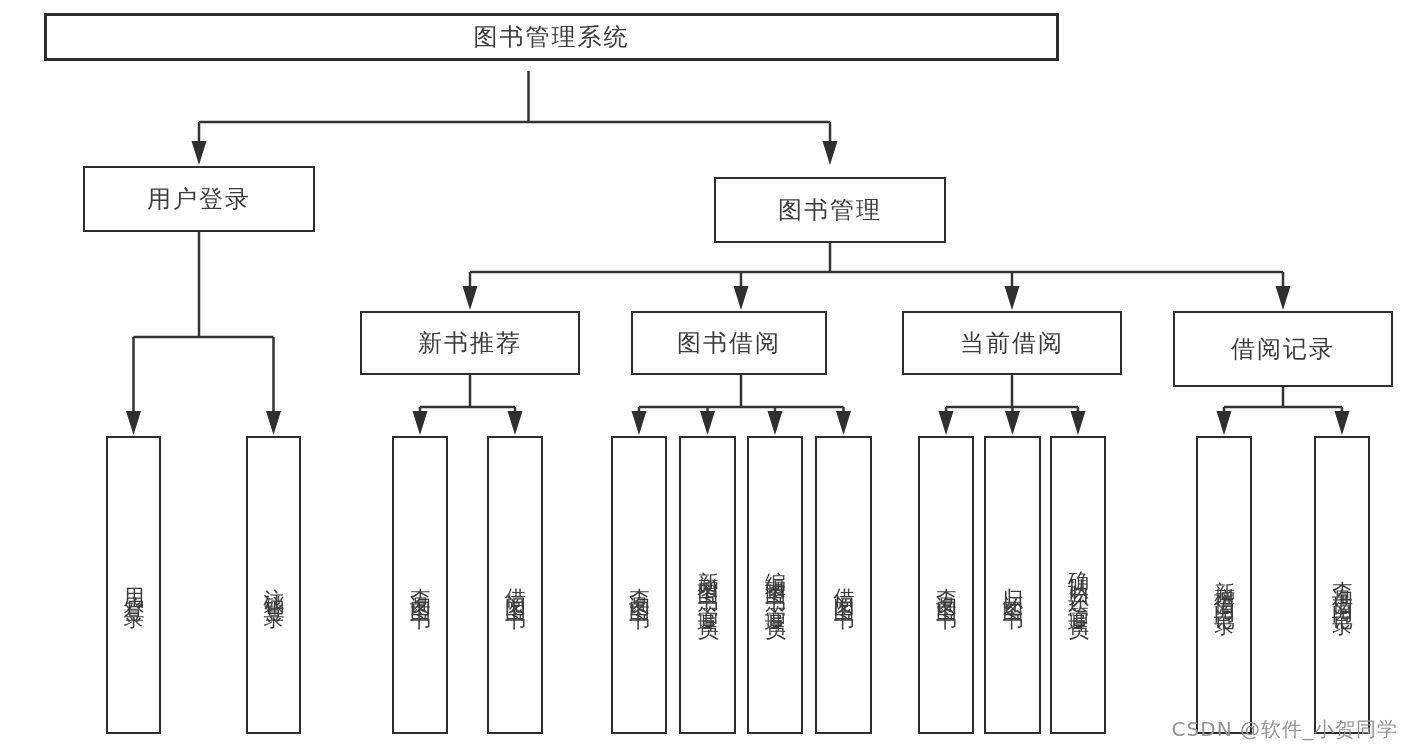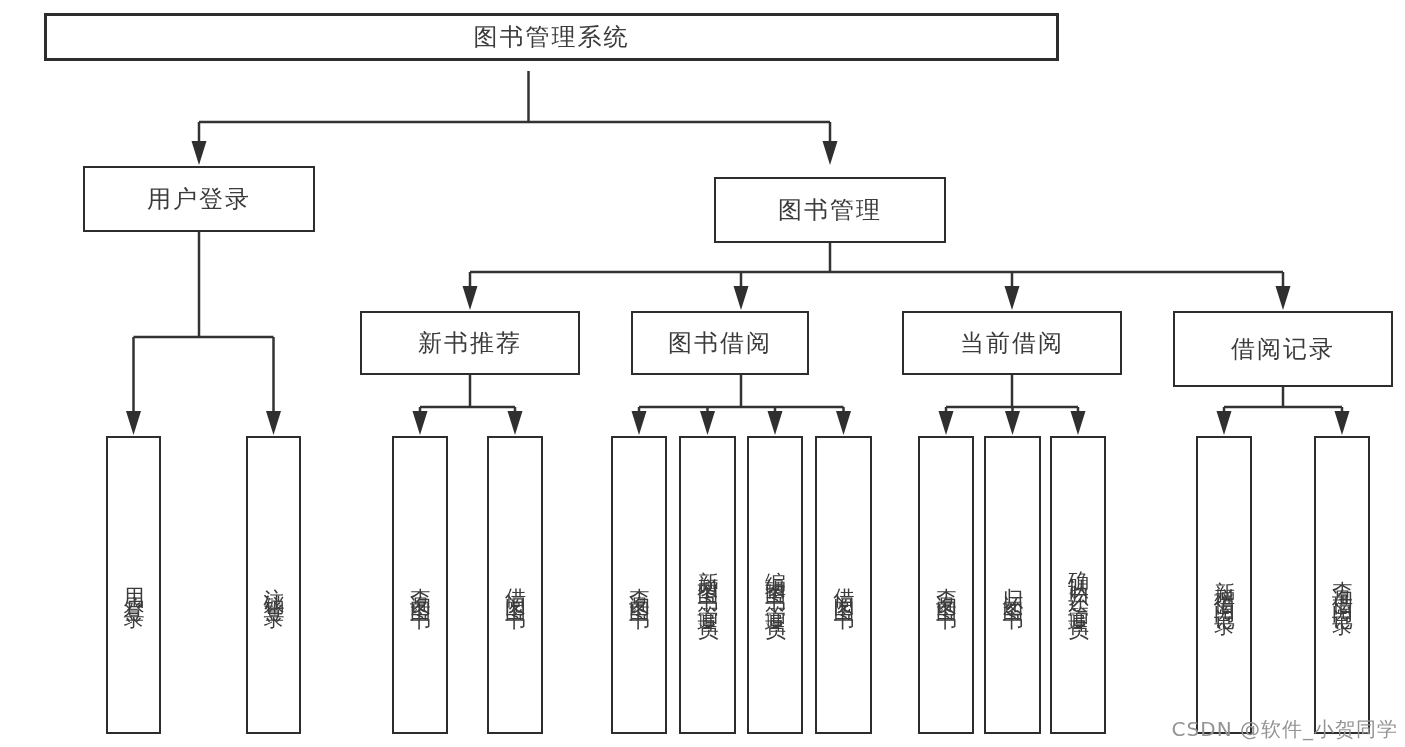--- a/index.html
+++ b/index.html
@@ -143,21 +143,21 @@
       <polygon class="arrow" points="1342,435 1334.5,411 1349.5,411"></polygon>
     </g>
   </svg>
 
   <div class="node root" style="left:38px; top:13px; width:1015px; height:48px;margin-left:6px;">图书管理系统</div>
 
   <div class="node" style="left:83px; top:166px; width:232px; height:66px;">用户登录</div>
   <div class="node" style="left:714px; top:177px; width:232px; height:66px;">图书管理</div>
 
   <div class="node" style="left:360px; top:311px; width:220px; height:64px;">新书推荐</div>
-  <div class="node" style="left:631px; top:311px; width:178px; height:64px;">图书借阅</div>
+  <div class="node" style="left:631px; top:311px; width:196px; height:64px;">图书借阅</div>
   <div class="node" style="left:902px; top:311px; width:220px; height:64px;">当前借阅</div>
   <div class="node" style="left:1173px; top:311px; width:220px; height:76px;">借阅记录</div>
 
   <div class="leaf" style="left:106px; width:55px;">
     <span class="vtext">用户登录</span>
   </div>
   <div class="leaf" style="left:246px; width:55px;">
     <span class="vtext">注销登录</span>
   </div>
 

